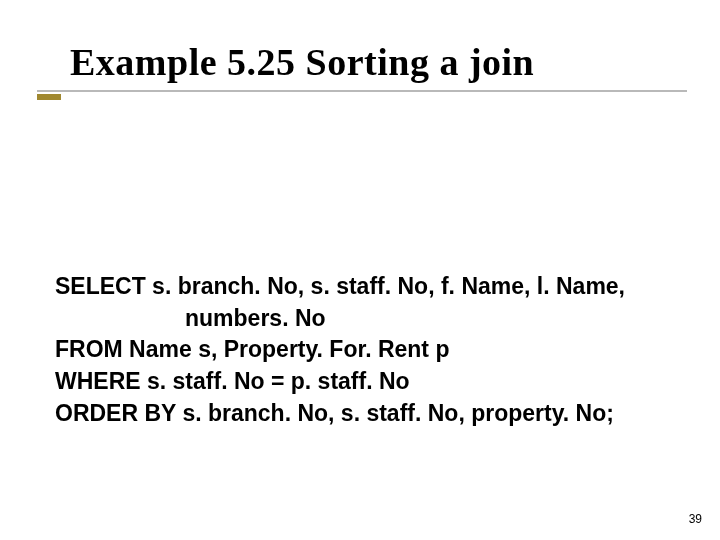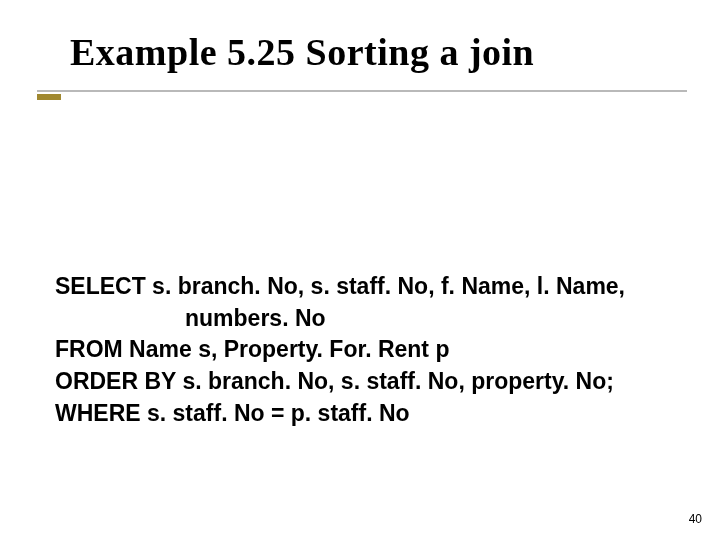--- a/index.html
+++ b/index.html
@@ -18,21 +18,21 @@
     position: relative;
     box-sizing: border-box;
   }
   .title {
     font-family: "Times New Roman", Times, serif;
     font-size: 38px;
     font-weight: bold;
     color: #000;
     position: absolute;
     left: 70px;
-    top: 30px;
+    top: 40px;
     letter-spacing: 0.5px;
   }
   .title-underline {
     position: absolute;
     left: 37px;
     top: 90px;
     height: 0;
     width: 650px;
     border-bottom: 2px solid #b9b9b9;
   }
@@ -88,19 +88,19 @@
 
   <div class="title">Example 5.25  Sorting a join</div>
   <div class="title-underline"></div>
   <div class="title-marker"></div>
 
 
   <div class="sql-block">
     <div class="sql-line">SELECT s. branch. No, s. staff. No, f. Name, l. Name,</div>
     <div class="sql-line indent">numbers. No</div>
     <div class="sql-line">FROM Name s, Property. For. Rent p</div>
+    <div class="sql-line">WHERE s. staff. No = p. staff. No</div>
     <div class="sql-line">ORDER BY s. branch. No, s. staff. No, property. No;</div>
-    <div class="sql-line">WHERE s. staff. No = p. staff. No</div>
   </div>
 
-  <div class="pagenum">40</div>
+  <div class="pagenum">39</div>
 
 </div>
 
 </body></html>

